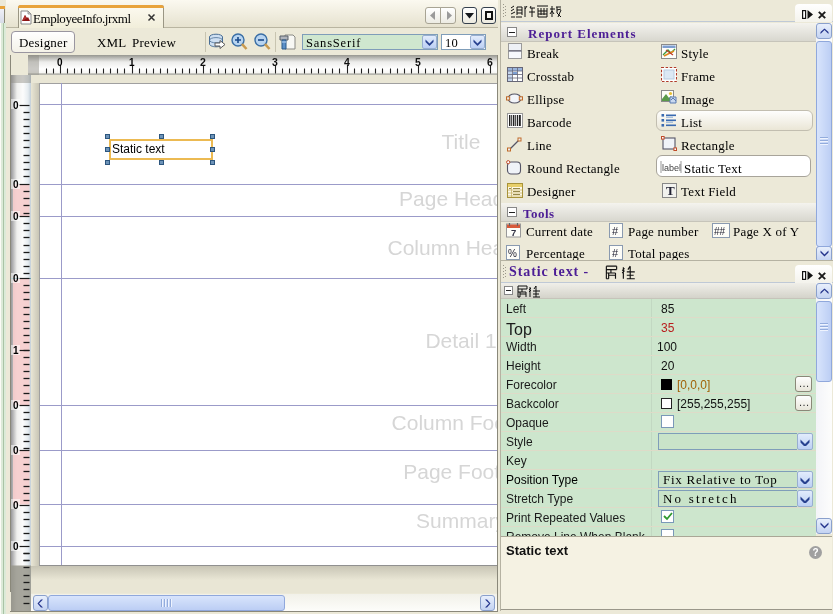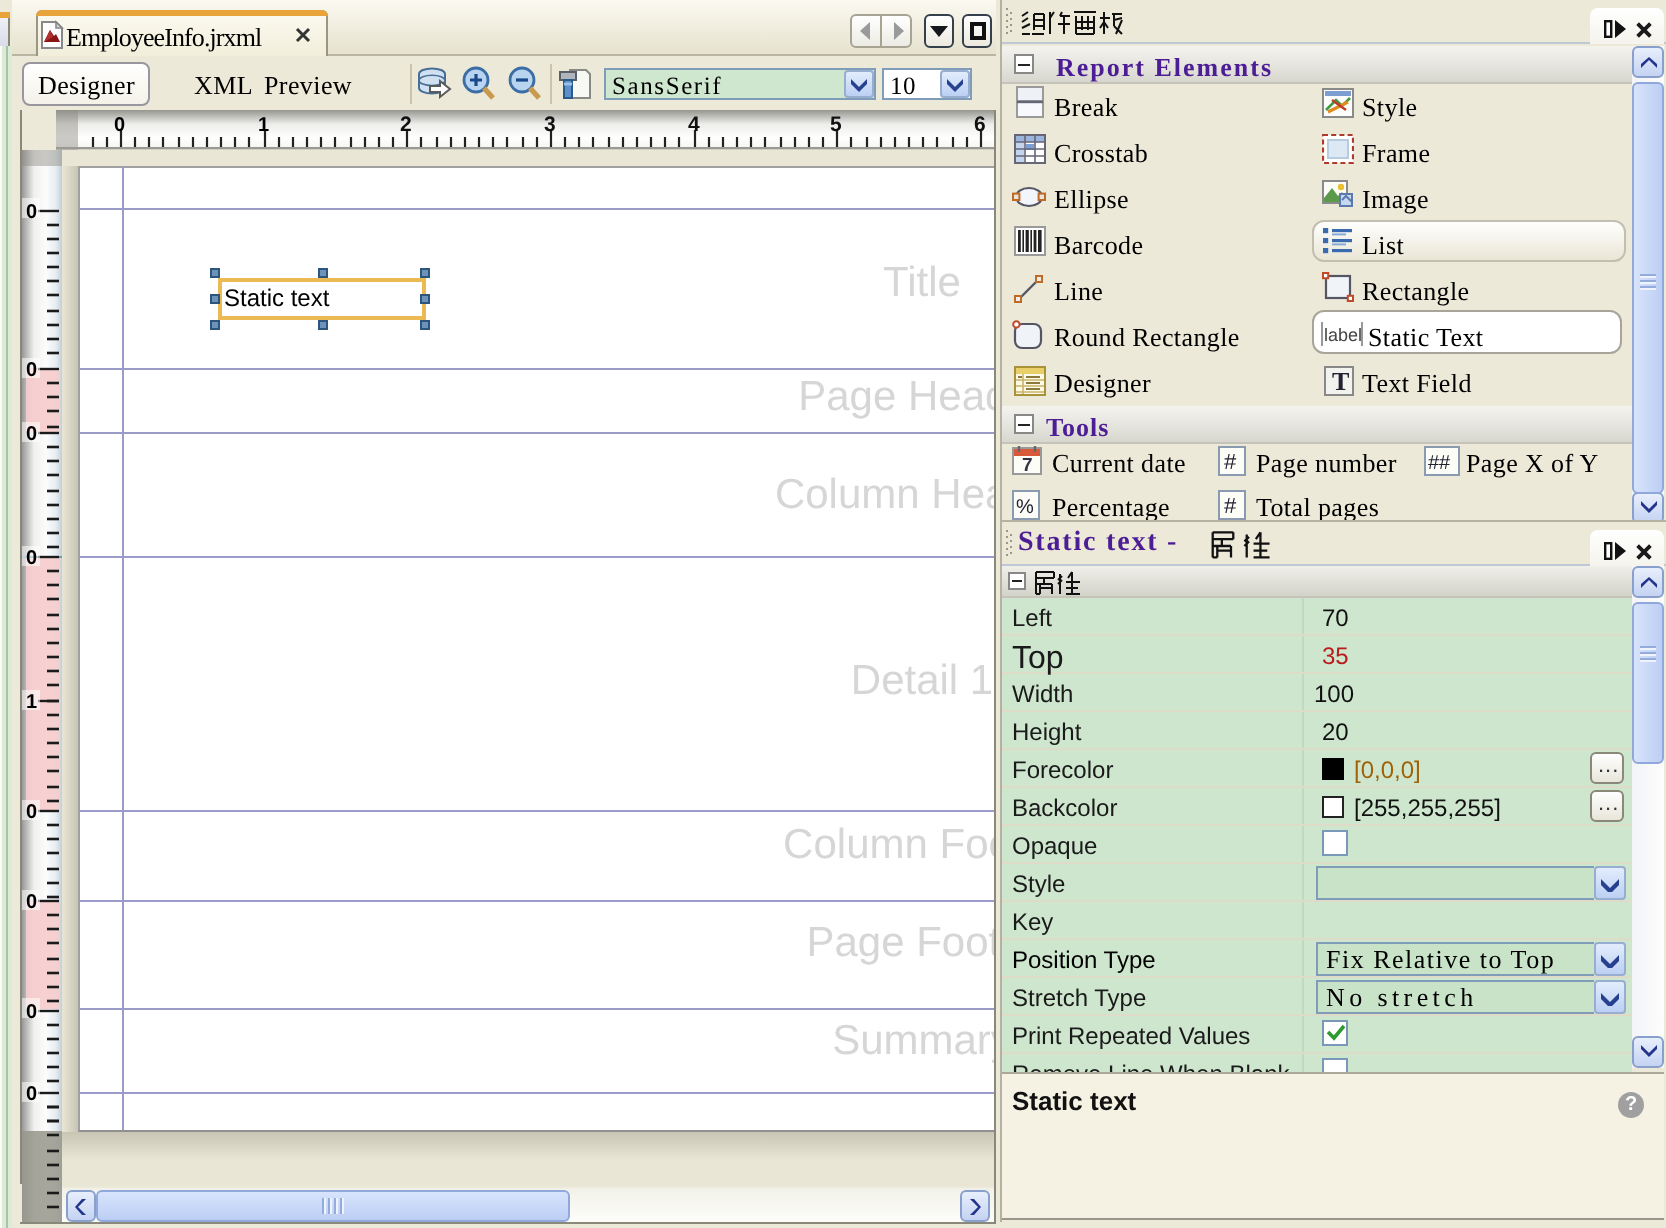--- a/index.html
+++ b/index.html
@@ -586,21 +586,21 @@
 <div class="abs" style="left:501px;top:450px;width:315px;height:1px;background:#dedbc8"></div>
 <div class="abs sans" style="left:506px;top:435px;font-size:12px;color:#1a1a1a">Style</div>
 <div class="abs" style="left:501px;top:469px;width:315px;height:1px;background:#dedbc8"></div>
 <div class="abs sans" style="left:506px;top:454px;font-size:12px;color:#1a1a1a">Key</div>
 <div class="abs" style="left:501px;top:488px;width:315px;height:1px;background:#dedbc8"></div>
 <div class="abs sans" style="left:506px;top:473px;font-size:12px;color:#000000">Position Type</div>
 <div class="abs" style="left:501px;top:507px;width:315px;height:1px;background:#dedbc8"></div>
 <div class="abs sans" style="left:506px;top:492px;font-size:12px;color:#1a1a1a">Stretch Type</div>
 <div class="abs" style="left:501px;top:526px;width:315px;height:1px;background:#dedbc8"></div>
 <div class="abs sans" style="left:506px;top:511px;font-size:12px;color:#1a1a1a">Print Repeated Values</div>
-<div class="abs sans" style="left:661px;top:302px;font-size:12px;color:#111">70</div>
+<div class="abs sans" style="left:661px;top:302px;font-size:12px;color:#111">85</div>
 <div class="abs sans" style="left:661px;top:321px;font-size:12px;color:#b91c1c">35</div>
 <div class="abs sans" style="left:657px;top:340px;font-size:12px;color:#111">100</div>
 <div class="abs sans" style="left:661px;top:359px;font-size:12px;color:#111">20</div>
 <div class="abs" style="left:661px;top:379px;width:11px;height:11px;background:#000"></div>
 <div class="abs sans" style="left:677px;top:378px;font-size:12px;color:#a16207">[0,0,0]</div>
 <div class="abs" style="left:661px;top:398px;width:11px;height:11px;background:#fff;border:1px solid #222"></div>
 <div class="abs sans" style="left:677px;top:397px;font-size:12px;color:#111">[255,255,255]</div>
 <div class="abs" style="left:795px;top:376px;width:17px;height:16px;background:linear-gradient(#fefefe,#e8e6da);border:1px solid #8a8878;border-radius:3px"></div>
 <div class="abs sans" style="left:799px;top:377px;font-size:11px;color:#333;letter-spacing:0.5px">...</div>
 <div class="abs" style="left:795px;top:395px;width:17px;height:16px;background:linear-gradient(#fefefe,#e8e6da);border:1px solid #8a8878;border-radius:3px"></div>

